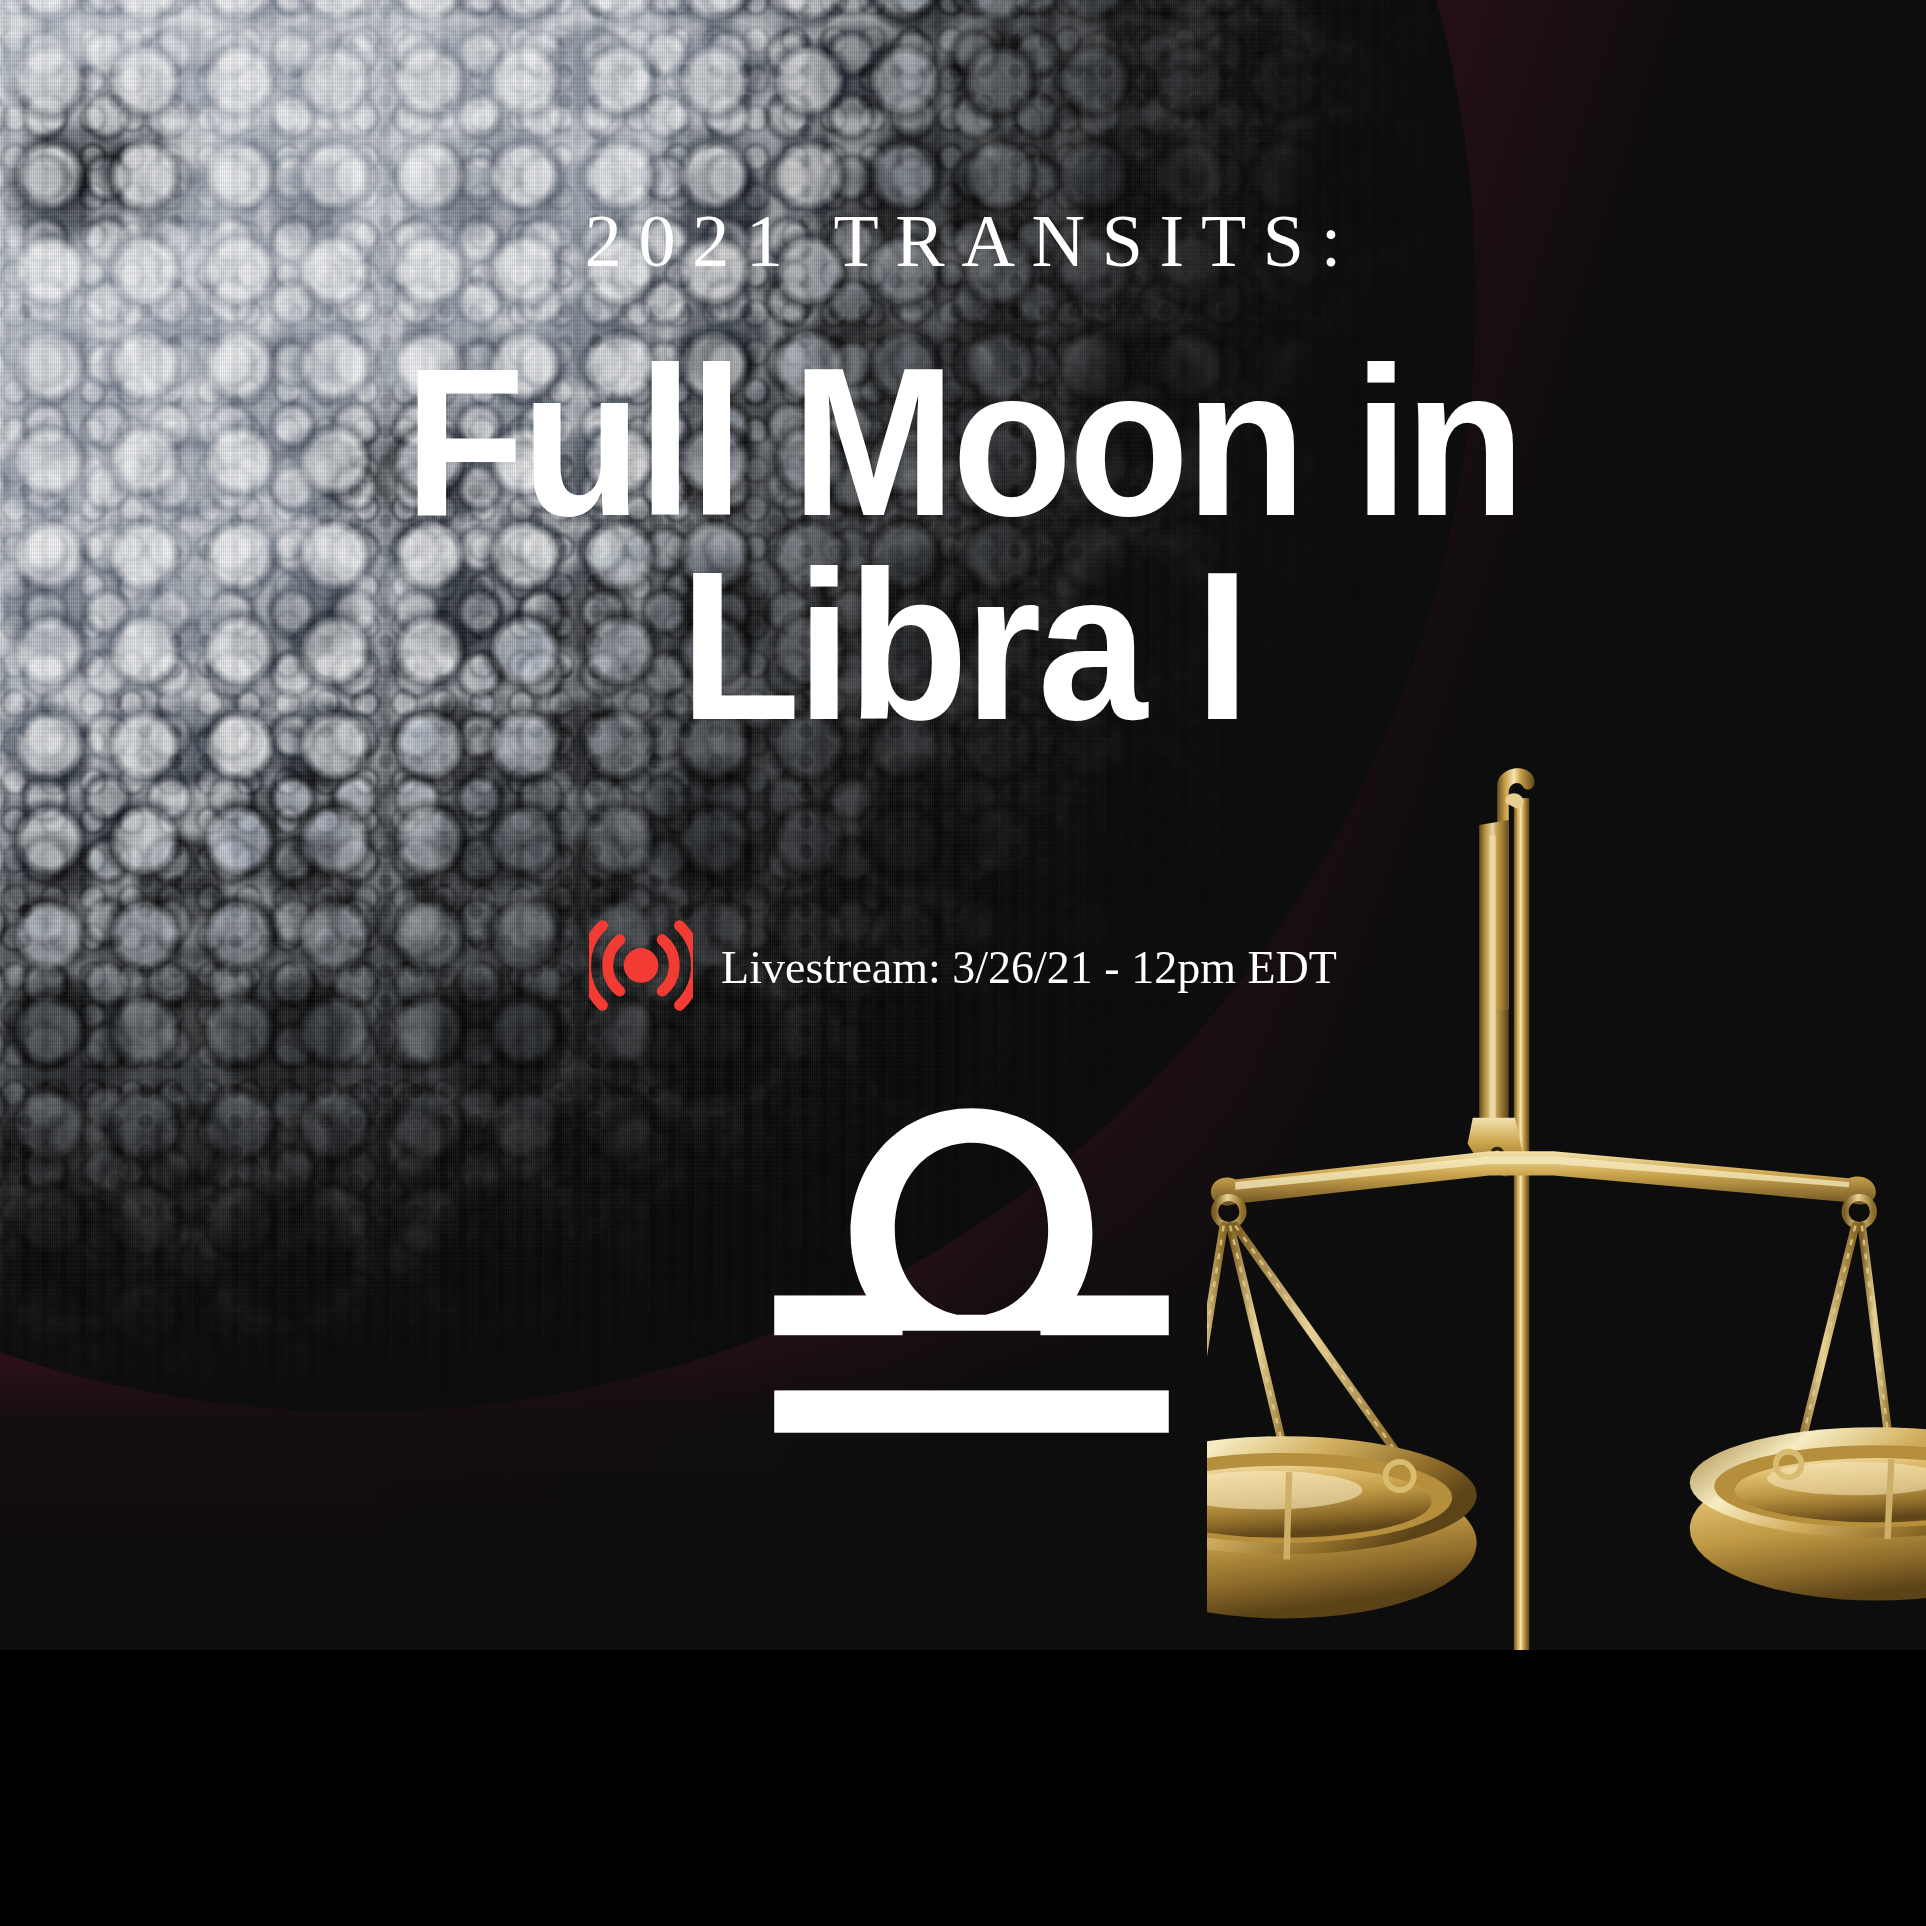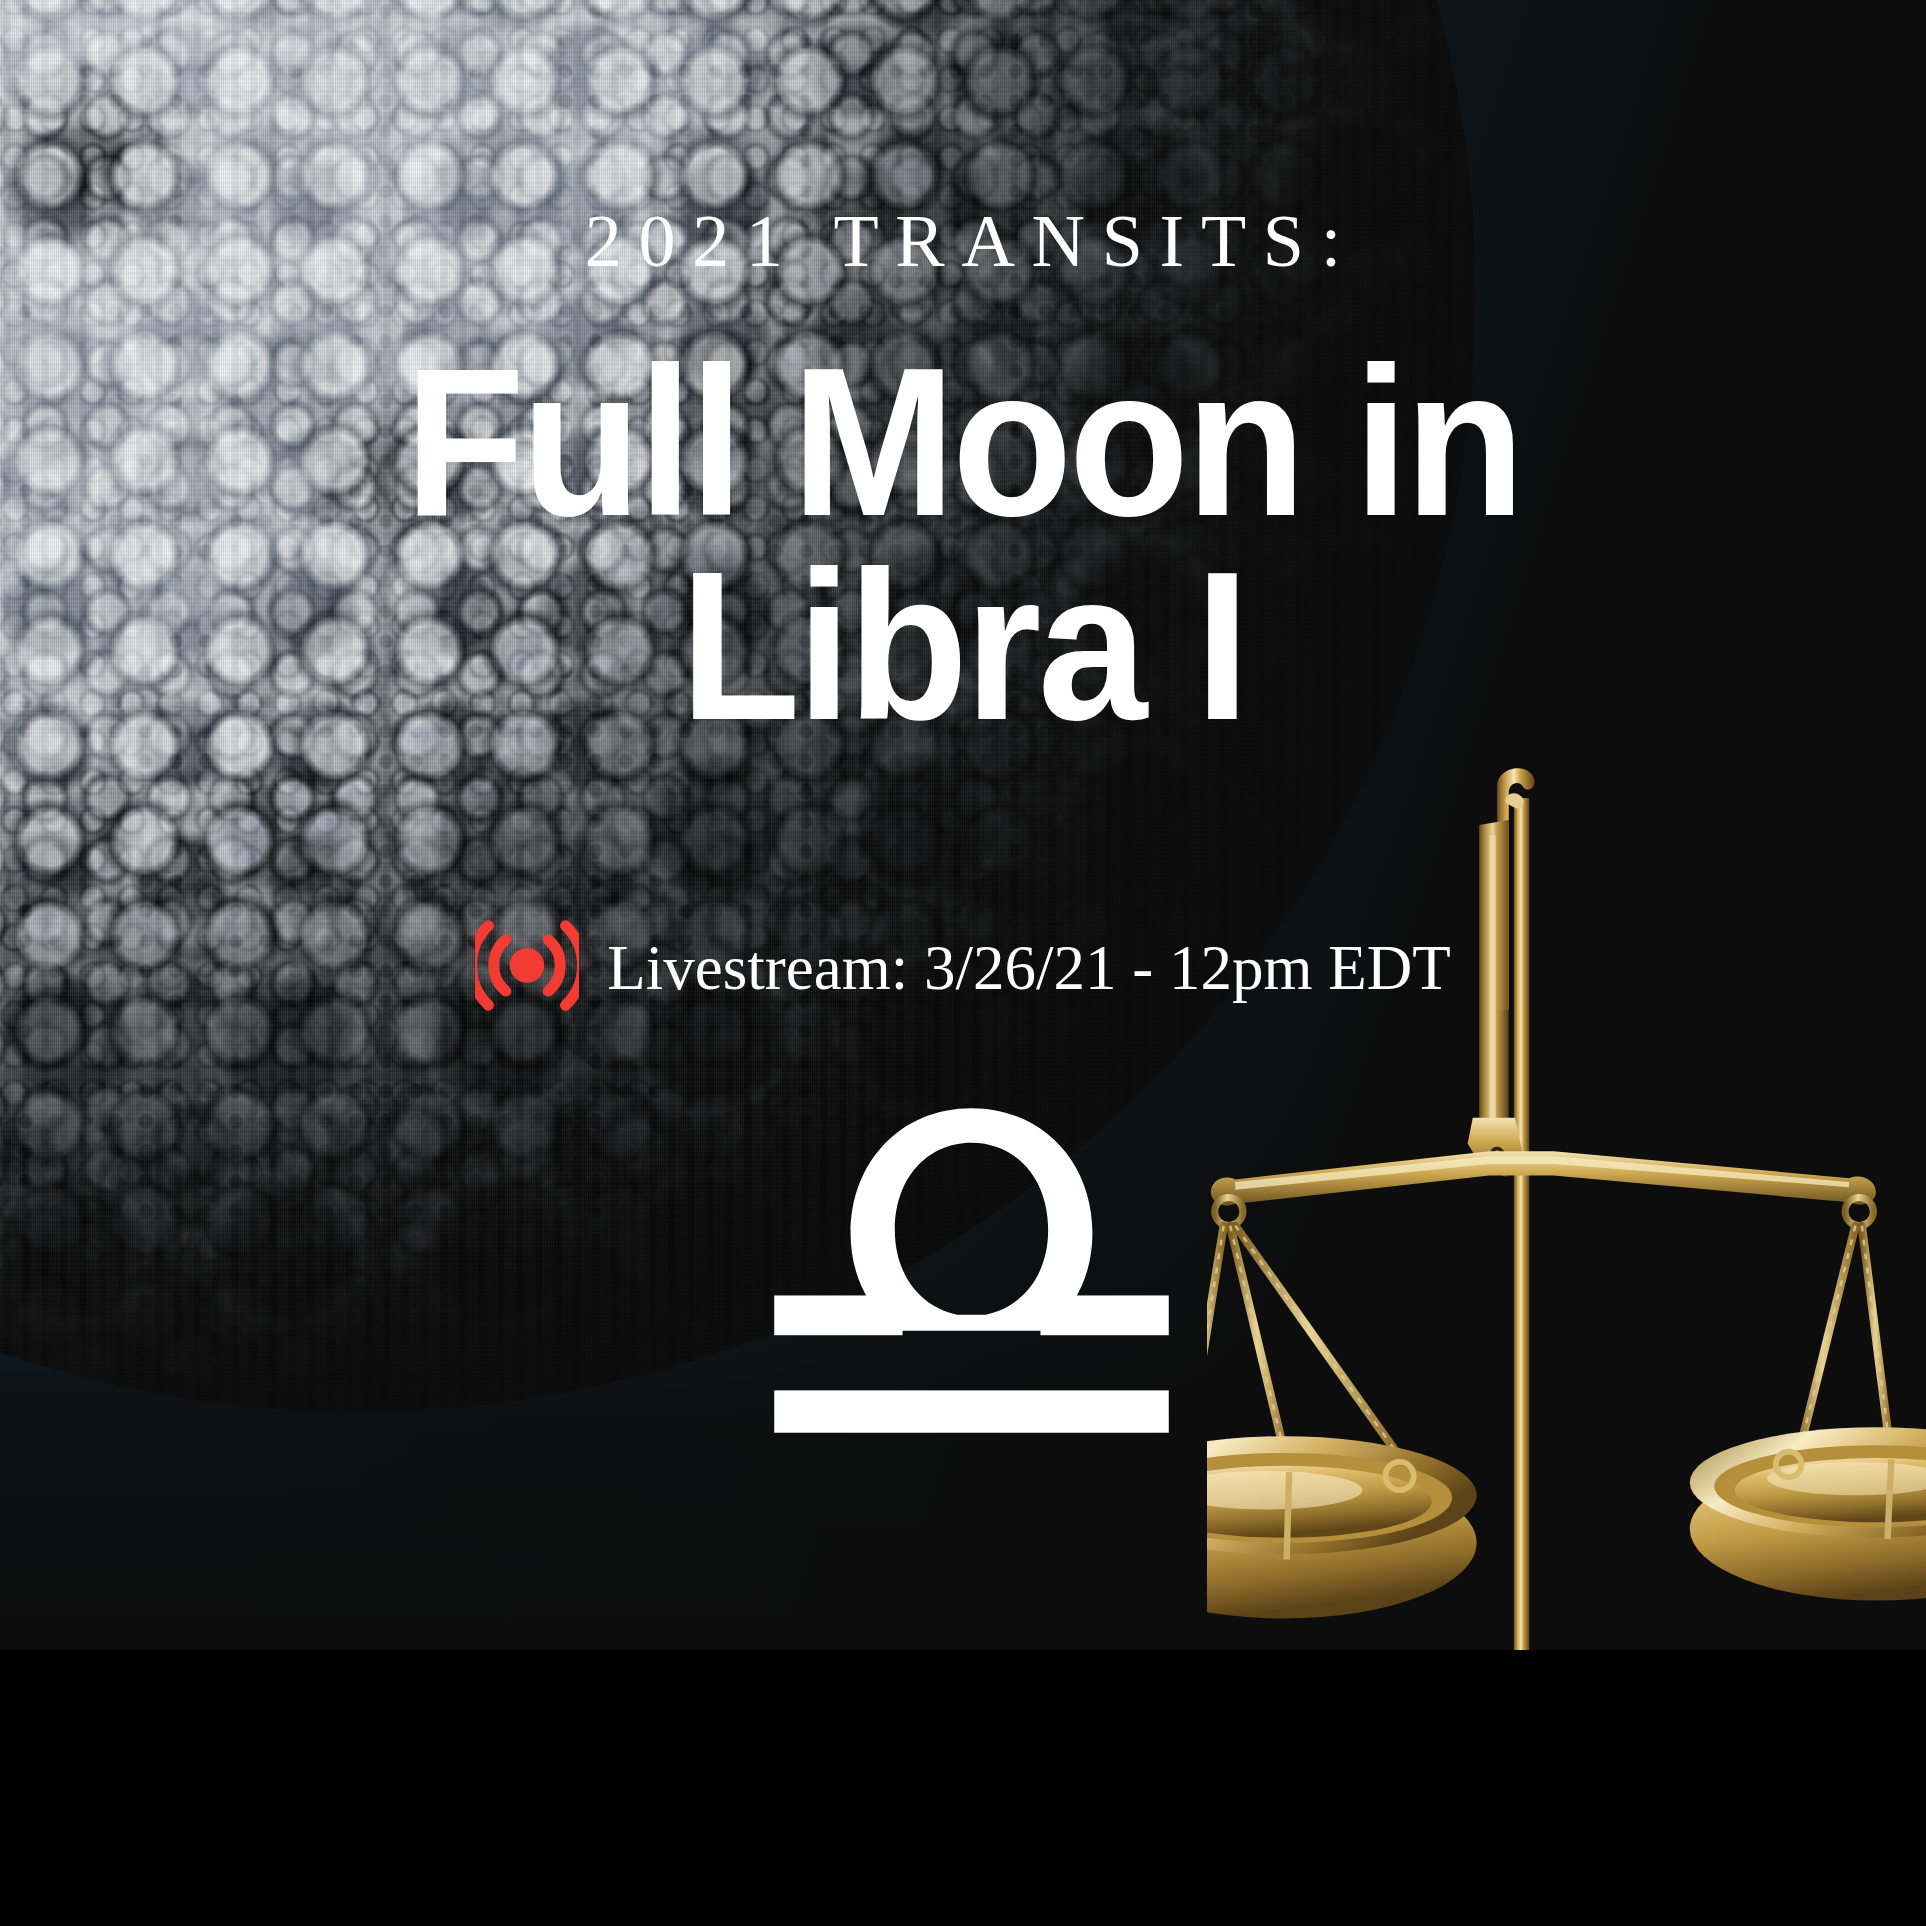--- a/index.html
+++ b/index.html
@@ -4,21 +4,21 @@
 <style>
   html, body {
     margin: 0;
     padding: 0;
     background: #000;
   }
   #poster {
     position: relative;
     width: 1926px;
     height: 1650px;
-    background: #0c4a6e;
+    background: #be185d;
     overflow: hidden;
     font-family: "Liberation Serif", serif;
   }
 
   
   .moon-layer {
     position: absolute;
     inset: 0;
     overflow: hidden;
   }
@@ -155,21 +155,21 @@
     gap: 28px;
   }
   .live-icon {
     width: 104px;
     height: 98px;
     flex: 0 0 auto;
     display: block;
   }
   .livestream-text {
     color: #ffffff;
-    font-size: 63px;
+    font-size: 46px;
     line-height: 1;
     white-space: nowrap;
     letter-spacing: 0px;
   }
 
   .libra-glyph {
     position: absolute;
     left: 761px;
     top: 1103px;
     width: 421px;

